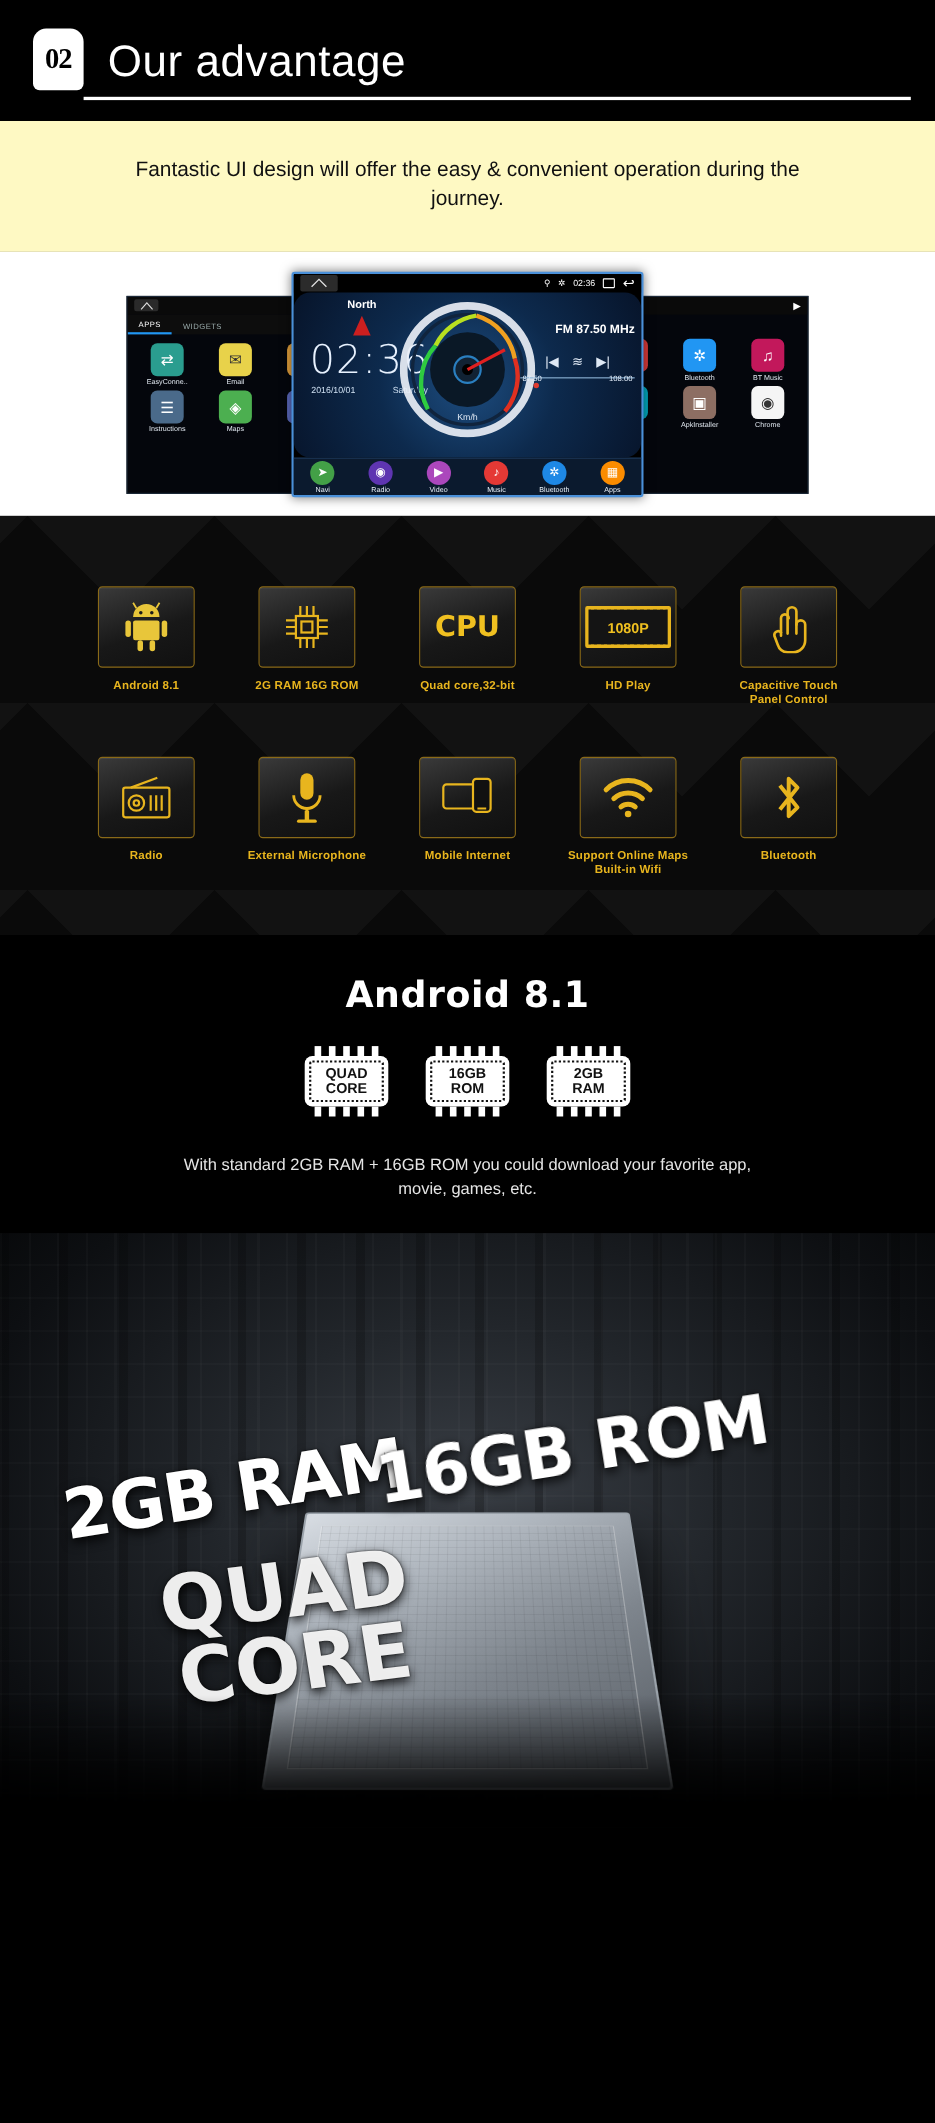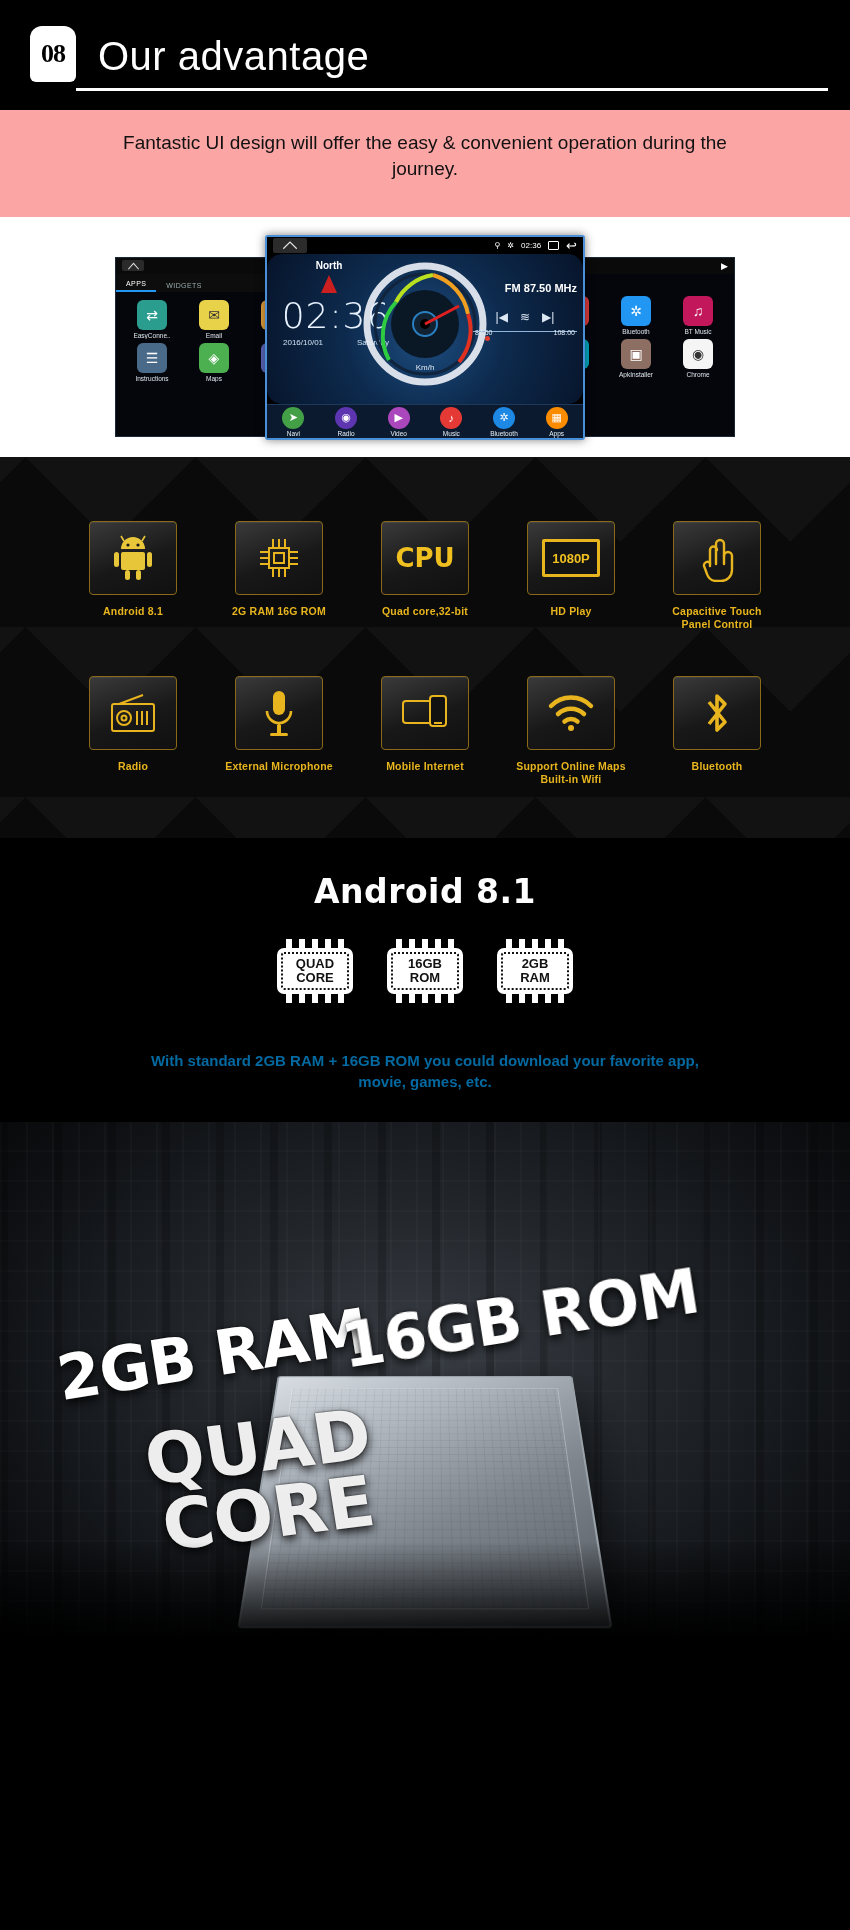--- a/index.html
+++ b/index.html
@@ -23,21 +23,21 @@
   }
   .hdr-title {
     margin-left:22px; color:#fff; font-size:40px; font-weight:400;
     line-height:1; padding-bottom:6px; letter-spacing:.5px;
   }
   .hdr-rule {
     position:absolute; left:76px; right:22px; top:88px; height:3px; background:#fff;
   }
 
   
-  .intro { background:#fca5a5; padding:20px 0 36px; }
+  .intro { background:#fef9c3; padding:32px 0 36px; }
   .intro-text {
     color:#111; font-size:19px; line-height:1.35; text-align:center;
     max-width:640px; margin:0 auto; font-weight:400;
   }
 
   
   .showcase {
     position:relative; background:#fff; height:240px;
     display:flex; align-items:center; justify-content:center;
   }
@@ -180,21 +180,21 @@
   }
   .feat-tile svg { display:block; }
   .feat-lbl {
     color:#e8b51e; font-size:10.5px; line-height:1.25; font-weight:bold;
     letter-spacing:.2px;
   }
   .cpu-text {
     color:#f0c020; font-size:26px; font-weight:bold; font-family:"DejaVu Sans", sans-serif;
   }
   .hd-box {
-    width:58px; height:38px; border:3px solid #e8b51e; border-radius:2px;
+    width:78px; height:38px; border:3px solid #e8b51e; border-radius:2px;
     display:flex; align-items:center; justify-content:center;
     position:relative; background:#141414;text-align:right;
   }
   .hd-box span { color:#f0c020; font-size:13px; font-weight:bold; }
   .hd-box:before, .hd-box:after {
     content:""; position:absolute; left:2px; right:2px; height:3px;
     background:repeating-linear-gradient(90deg,#e8b51e 0 3px,transparent 3px 6px);
   }
   .hd-box:before { top:-3px; } .hd-box:after { bottom:-3px; }
 
@@ -216,22 +216,22 @@
     position:relative;
   }
   .chip-body:after {
     content:""; position:absolute; inset:4px;
     border:2px dotted #111; border-radius:3px; pointer-events:none;
   }
   .chip-txt {
     color:#111; font-size:13px; font-weight:bold; line-height:1.05; z-index:2;
   }
   .android-desc {
-    color:#0369a1; font-size:15px; line-height:1.4; margin-top:47px;
-    max-width:560px; margin-left:auto; margin-right:auto;font-weight:bold;
+    color:#e5e5e5; font-size:15px; line-height:1.4; margin-top:34px;
+    max-width:560px; margin-left:auto; margin-right:auto;
   }
 
   
   .hero {
     position:relative; height:540px; overflow:hidden;
     background:
       radial-gradient(ellipse at 50% 45%, #3a3f46 0%, #22262b 38%, #0d0f12 78%, #050607 100%);
   }
   .pcb {
     position:absolute; inset:0;
@@ -282,21 +282,21 @@
     background:linear-gradient(180deg, transparent, #000 85%);
   }
 </style>
 </head>
 <body>
 
 <div class="page">
 
   <div class="header">
     <div class="hdr-inner">
-      <div class="badge">08</div>
+      <div class="badge">02</div>
       <div class="hdr-title">Our advantage</div>
     </div>
     <div class="hdr-rule"></div>
   </div>
 
   <div class="intro">
     <div class="intro-text">Fantastic UI design will offer the easy &amp; convenient operation during the journey.</div>
   </div>
 
   <div class="showcase">

